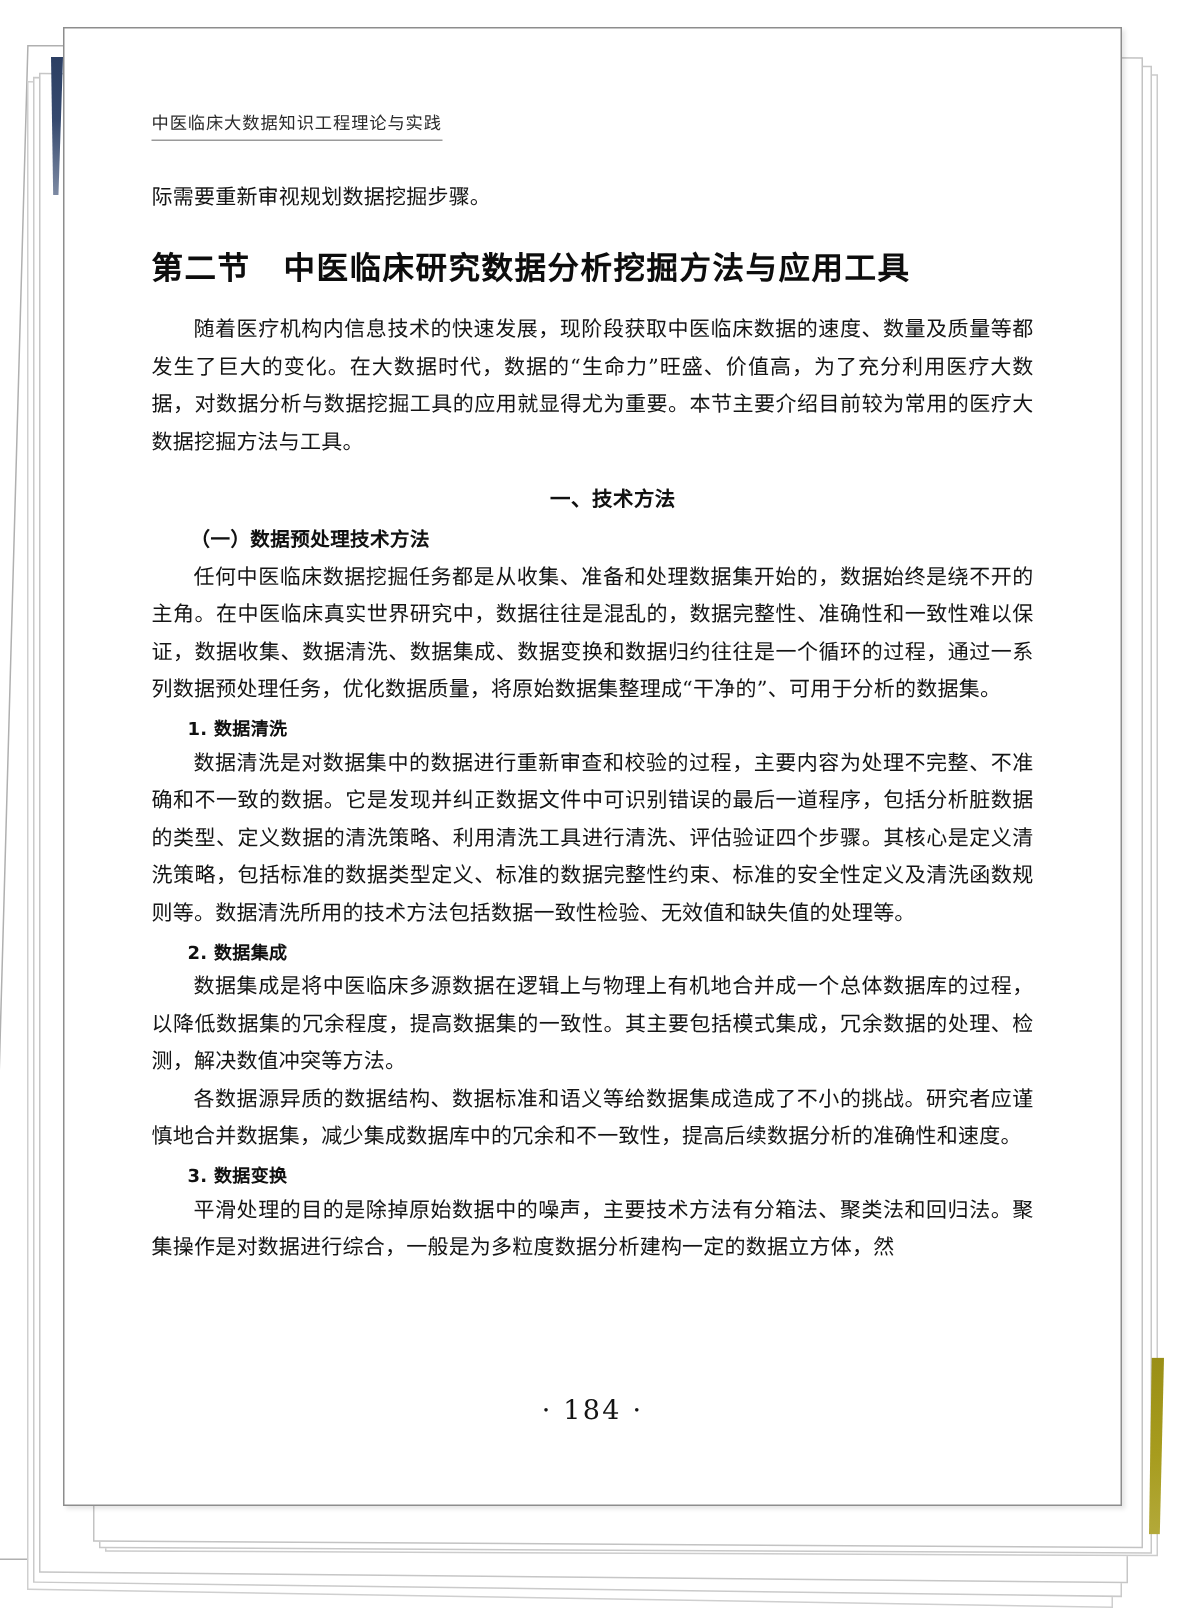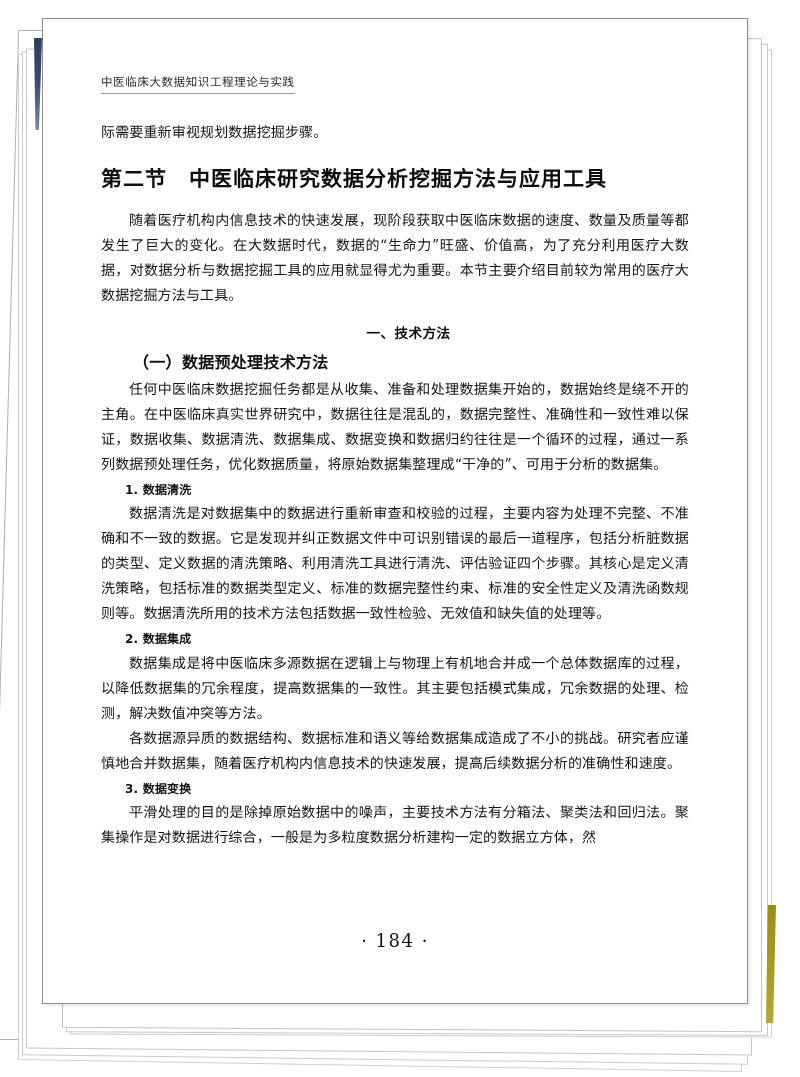--- a/index.html
+++ b/index.html
@@ -160,21 +160,21 @@
     color: #111111;
     text-indent: 2em;
     margin: 16px 0 8px 0;
     letter-spacing: 0.4px;
     line-height: 1.4;
     text-align: center;
   }
 
   
   .h-level2 {
-    font-size: 16px;
+    font-size: 13px;
     font-weight: bold;
     color: #111111;
     text-indent: 2em;
     margin: 8px 0 2px 0;
     letter-spacing: 0.3px;
     line-height: 1.5;
   }
 
   
   .h-level3 {
@@ -232,21 +232,21 @@
 
       <p class="para indent">任何中医临床数据挖掘任务都是从收集、准备和处理数据集开始的，数据始终是绕不开的主角。在中医临床真实世界研究中，数据往往是混乱的，数据完整性、准确性和一致性难以保证，数据收集、数据清洗、数据集成、数据变换和数据归约往往是一个循环的过程，通过一系列数据预处理任务，优化数据质量，将原始数据集整理成“干净的”、可用于分析的数据集。</p>
 
       
       <h5 class="h-level3">1. 数据清洗</h5>
       <p class="para indent">数据清洗是对数据集中的数据进行重新审查和校验的过程，主要内容为处理不完整、不准确和不一致的数据。它是发现并纠正数据文件中可识别错误的最后一道程序，包括分析脏数据的类型、定义数据的清洗策略、利用清洗工具进行清洗、评估验证四个步骤。其核心是定义清洗策略，包括标准的数据类型定义、标准的数据完整性约束、标准的安全性定义及清洗函数规则等。数据清洗所用的技术方法包括数据一致性检验、无效值和缺失值的处理等。</p>
 
       
       <h5 class="h-level3">2. 数据集成</h5>
       <p class="para indent">数据集成是将中医临床多源数据在逻辑上与物理上有机地合并成一个总体数据库的过程，以降低数据集的冗余程度，提高数据集的一致性。其主要包括模式集成，冗余数据的处理、检测，解决数值冲突等方法。</p>
-      <p class="para indent">各数据源异质的数据结构、数据标准和语义等给数据集成造成了不小的挑战。研究者应谨慎地合并数据集，随着医疗机构内信息技术的快速发展，提高后续数据分析的准确性和速度。</p>
+      <p class="para indent">各数据源异质的数据结构、数据标准和语义等给数据集成造成了不小的挑战。研究者应谨慎地合并数据集，减少集成数据库中的冗余和不一致性，提高后续数据分析的准确性和速度。</p>
 
       
       <h5 class="h-level3">3. 数据变换</h5>
       <p class="para indent">平滑处理的目的是除掉原始数据中的噪声，主要技术方法有分箱法、聚类法和回归法。聚集操作是对数据进行综合，一般是为多粒度数据分析建构一定的数据立方体，然</p>
 
     </div>
 
     <div class="folio">· 184 ·</div>
   </div>
 

